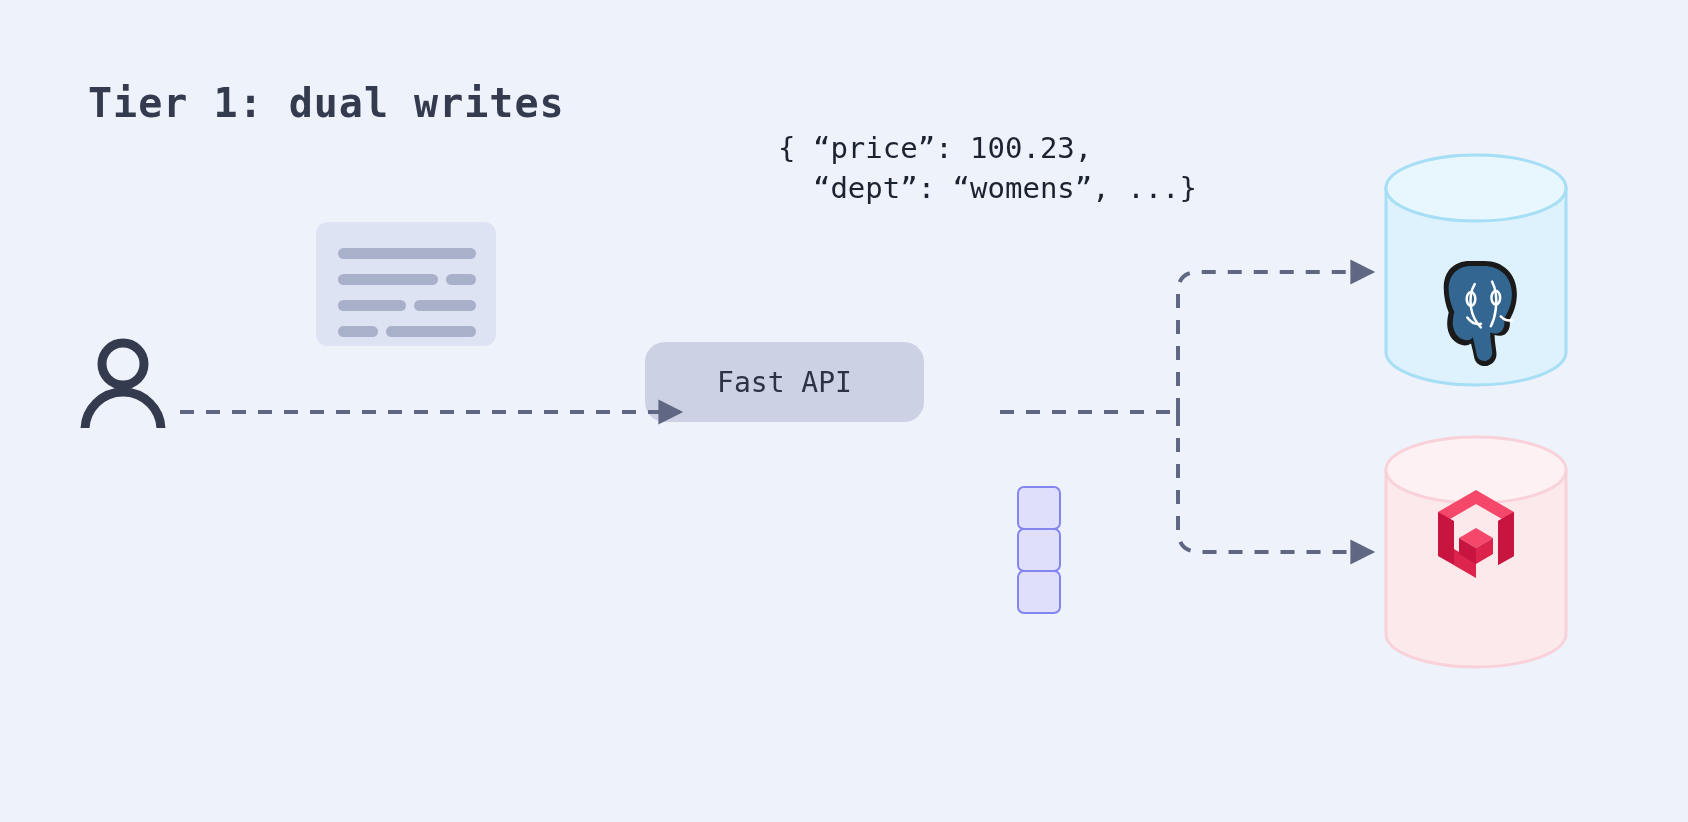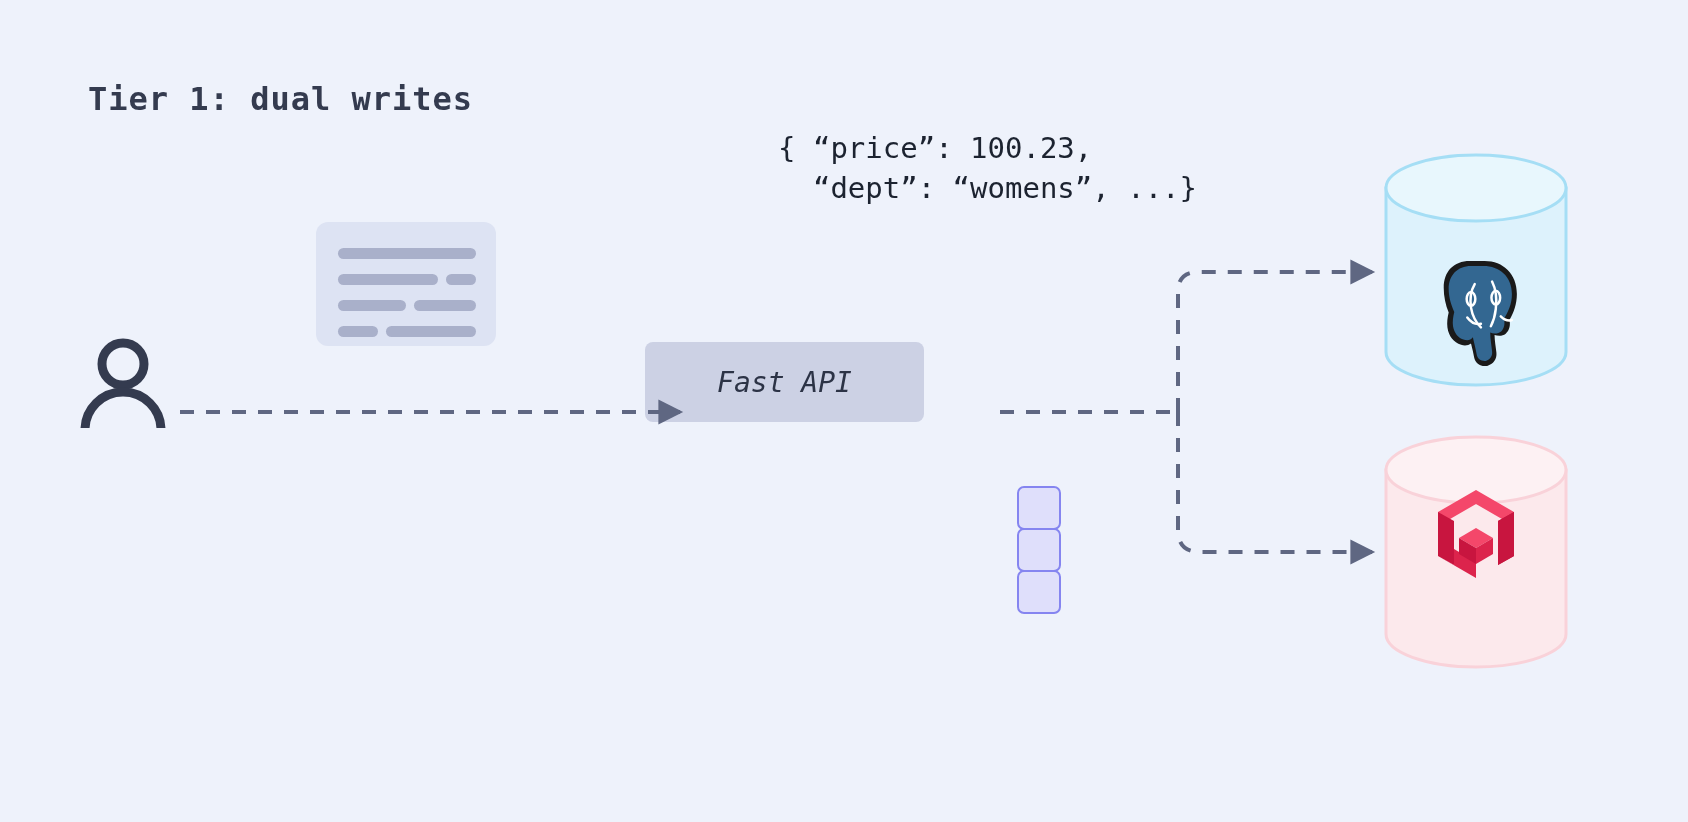--- a/index.html
+++ b/index.html
@@ -15,21 +15,21 @@
     overflow: hidden;
     font-family: "DejaVu Sans Mono", monospace;
   }
 
   
   #title {
     position: absolute;
     left: 88px;
     top: 80px;
     font-family: "DejaVu Sans Mono", monospace;
-    font-size: 32px;
+    font-size: 40px;
     font-weight: 700;
     color: #343b4f;
     letter-spacing: 1px;
     white-space: pre;
   }
 
   
   #payload {
     position: absolute;
     left: 778px;
@@ -68,25 +68,24 @@
   }
 
   
   #api-box {
     position: absolute;
     left: 645px;
     top: 342px;
     width: 279px;
     height: 80px;
     background: #ccd1e4;
-    border-radius: 8px;
+    border-radius: 20px;
     display: flex;
     align-items: center;
     justify-content: center;
-    font-style: italic;
   }
   #api-label {
     font-family: "DejaVu Sans Mono", monospace;
     font-size: 28px;
     color: #2c3346;
     white-space: pre;
   }
 
   
   #squares {

